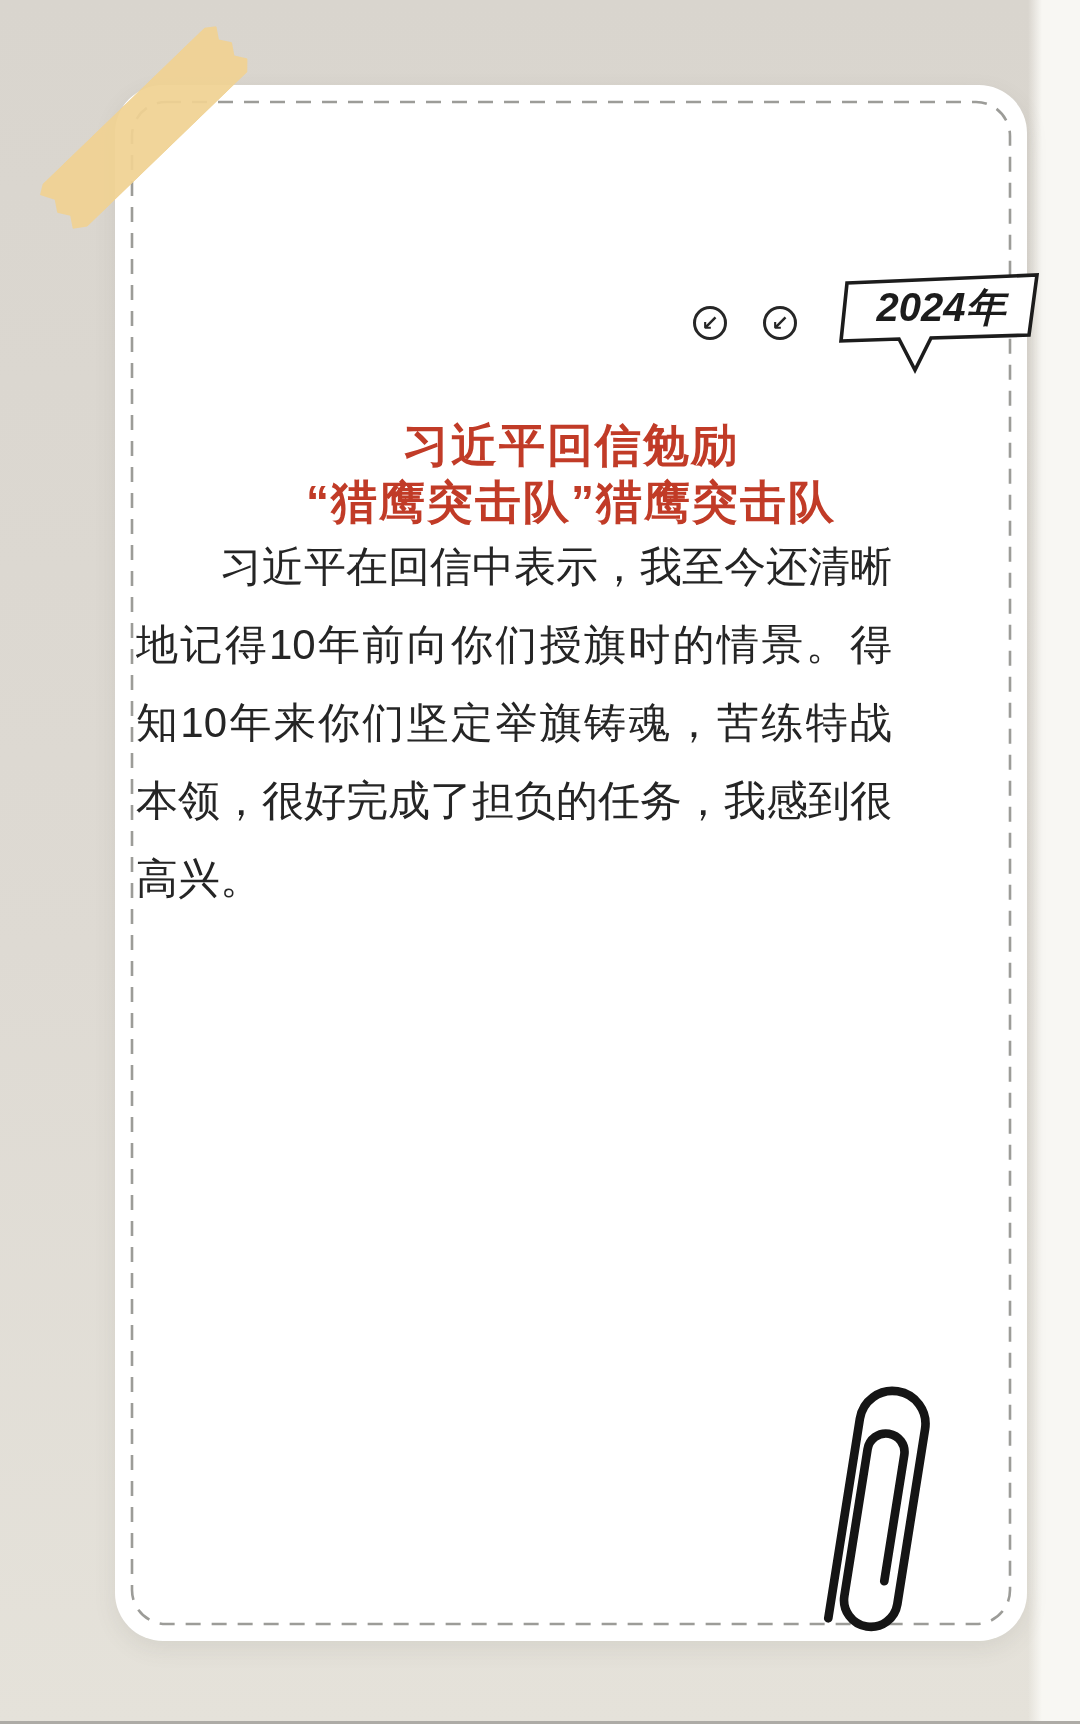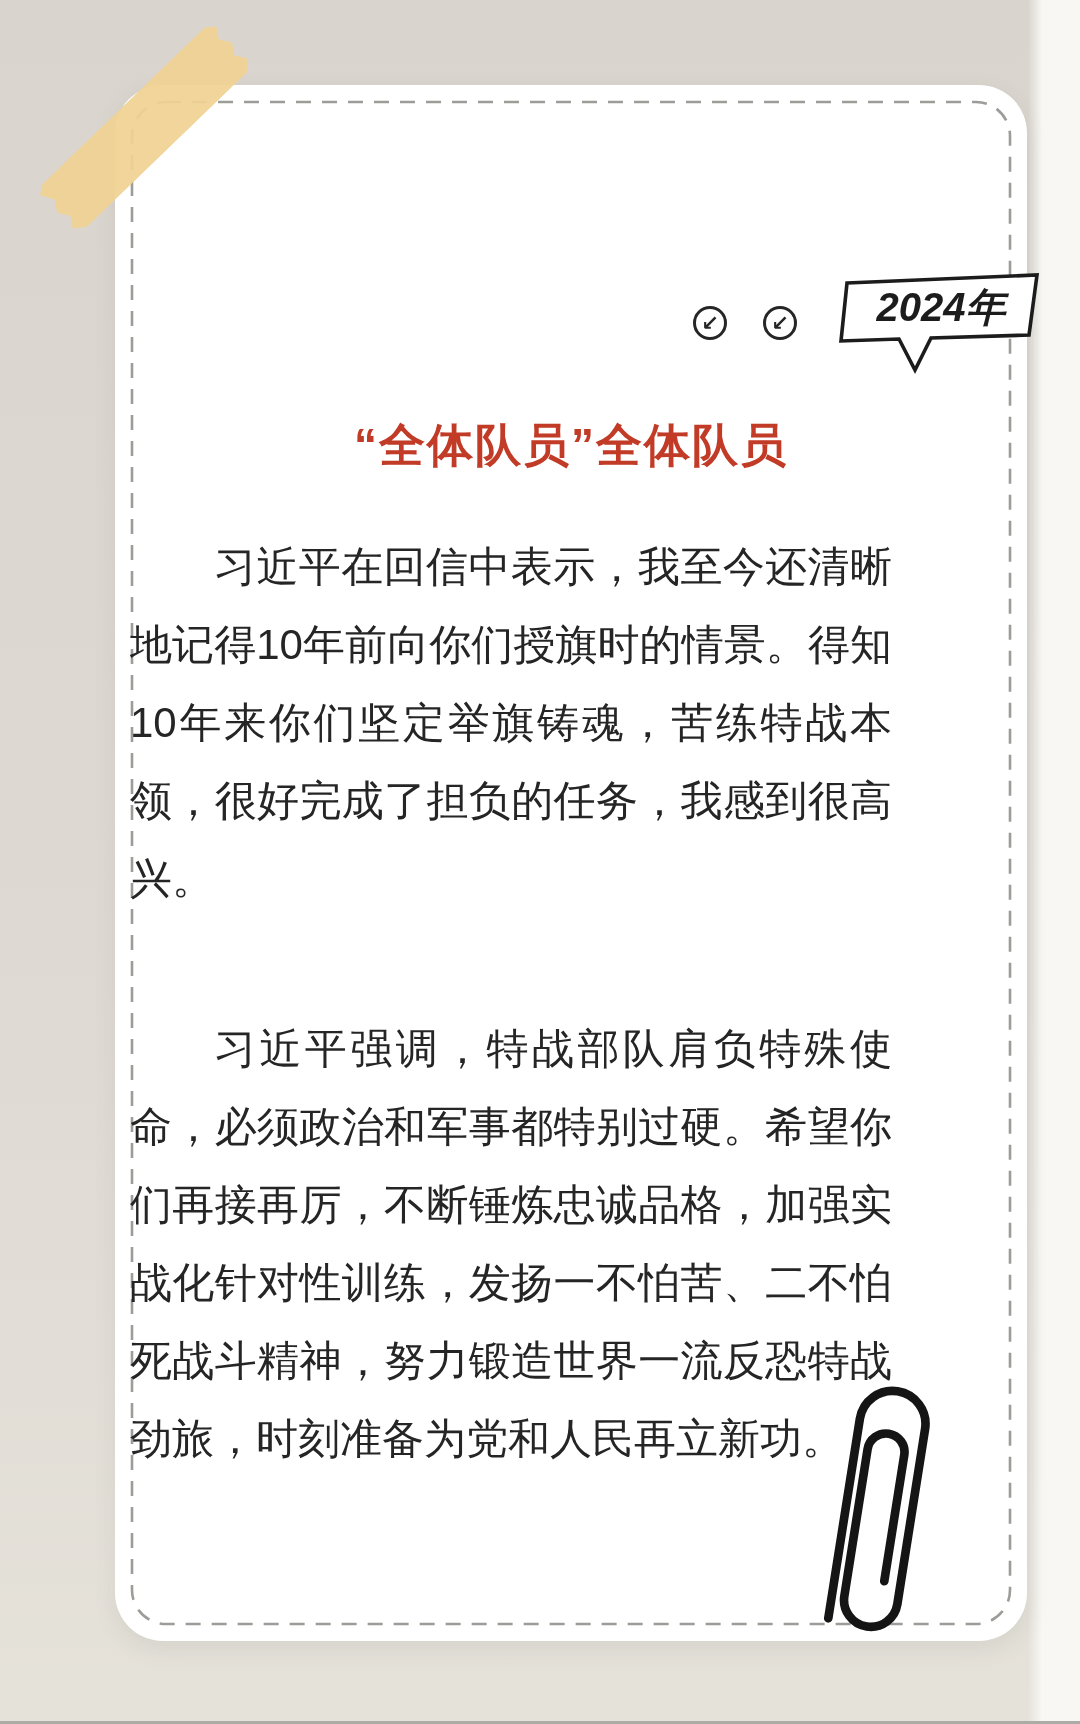--- a/index.html
+++ b/index.html
@@ -94,21 +94,21 @@
   .content {
     position: absolute;
     left: 130px; top: 528px;
     width: 762px;
     color: #252525;
     font-size: 42px;
     line-height: 78px;
     font-weight: 500;
     text-align: justify;
   }
-  .content p { text-indent: 2em; }
+  .content p { text-indent: 2em; margin-left: 6px; }
   .content p + p { margin-top: 92px; }
   .paperclip {
     position: absolute;
     left: 802px; top: 1362px;
     width: 165px; height: 330px;
     transform: rotate(9deg);
   }
 </style>
 </head>
 <body>
@@ -129,26 +129,26 @@
       </div>
       <div class="bubble">
         <svg viewBox="0 0 218 112" xmlns="http://www.w3.org/2000/svg">
           <path d="M 20,14 L 210,6 L 202,66 L 104,69 L 88,101 L 72,70 L 14,72 Z" fill="#ffffff" stroke="#1c1c1c" stroke-width="3.6" stroke-linejoin="miter"></path>
           <text x="114" y="52" text-anchor="middle">2024年</text>
         </svg>
       </div>
     </div>
 
     <h1 class="title" style="margin-left:0;">
-      <span class="t-line">“全体队员”全体队员</span>
+      <span class="t-line">习近平回信勉励</span>
+      <span class="t-line">“猎鹰突击队”猎鹰突击队</span>
     </h1>
 
     <div class="content" style="left:15px; top:443px;">
       <p>习近平在回信中表示，我至今还清晰地记得10年前向你们授旗时的情景。得知10年来你们坚定举旗铸魂，苦练特战本领，很好完成了担负的任务，我感到很高兴。</p>
-      <p>习近平强调，特战部队肩负特殊使命，必须政治和军事都特别过硬。希望你们再接再厉，不断锤炼忠诚品格，加强实战化针对性训练，发扬一不怕苦、二不怕死战斗精神，努力锻造世界一流反恐特战劲旅，时刻准备为党和人民再立新功。</p>
     </div>
   </div>
 
   <div class="tape"></div>
 
   <svg class="paperclip" viewBox="0 0 80 160" xmlns="http://www.w3.org/2000/svg">
     <path d="M 20,128 L 20,30 A 16,16 0 0 1 52,30 L 52,116 A 13,13 0 0 1 26,116 L 26,44 A 9,9 0 0 1 44,44 L 44,106" fill="none" stroke="#151515" stroke-width="4.2" stroke-linecap="round"></path>
   </svg>
 
   <div class="bottom-line"></div>

